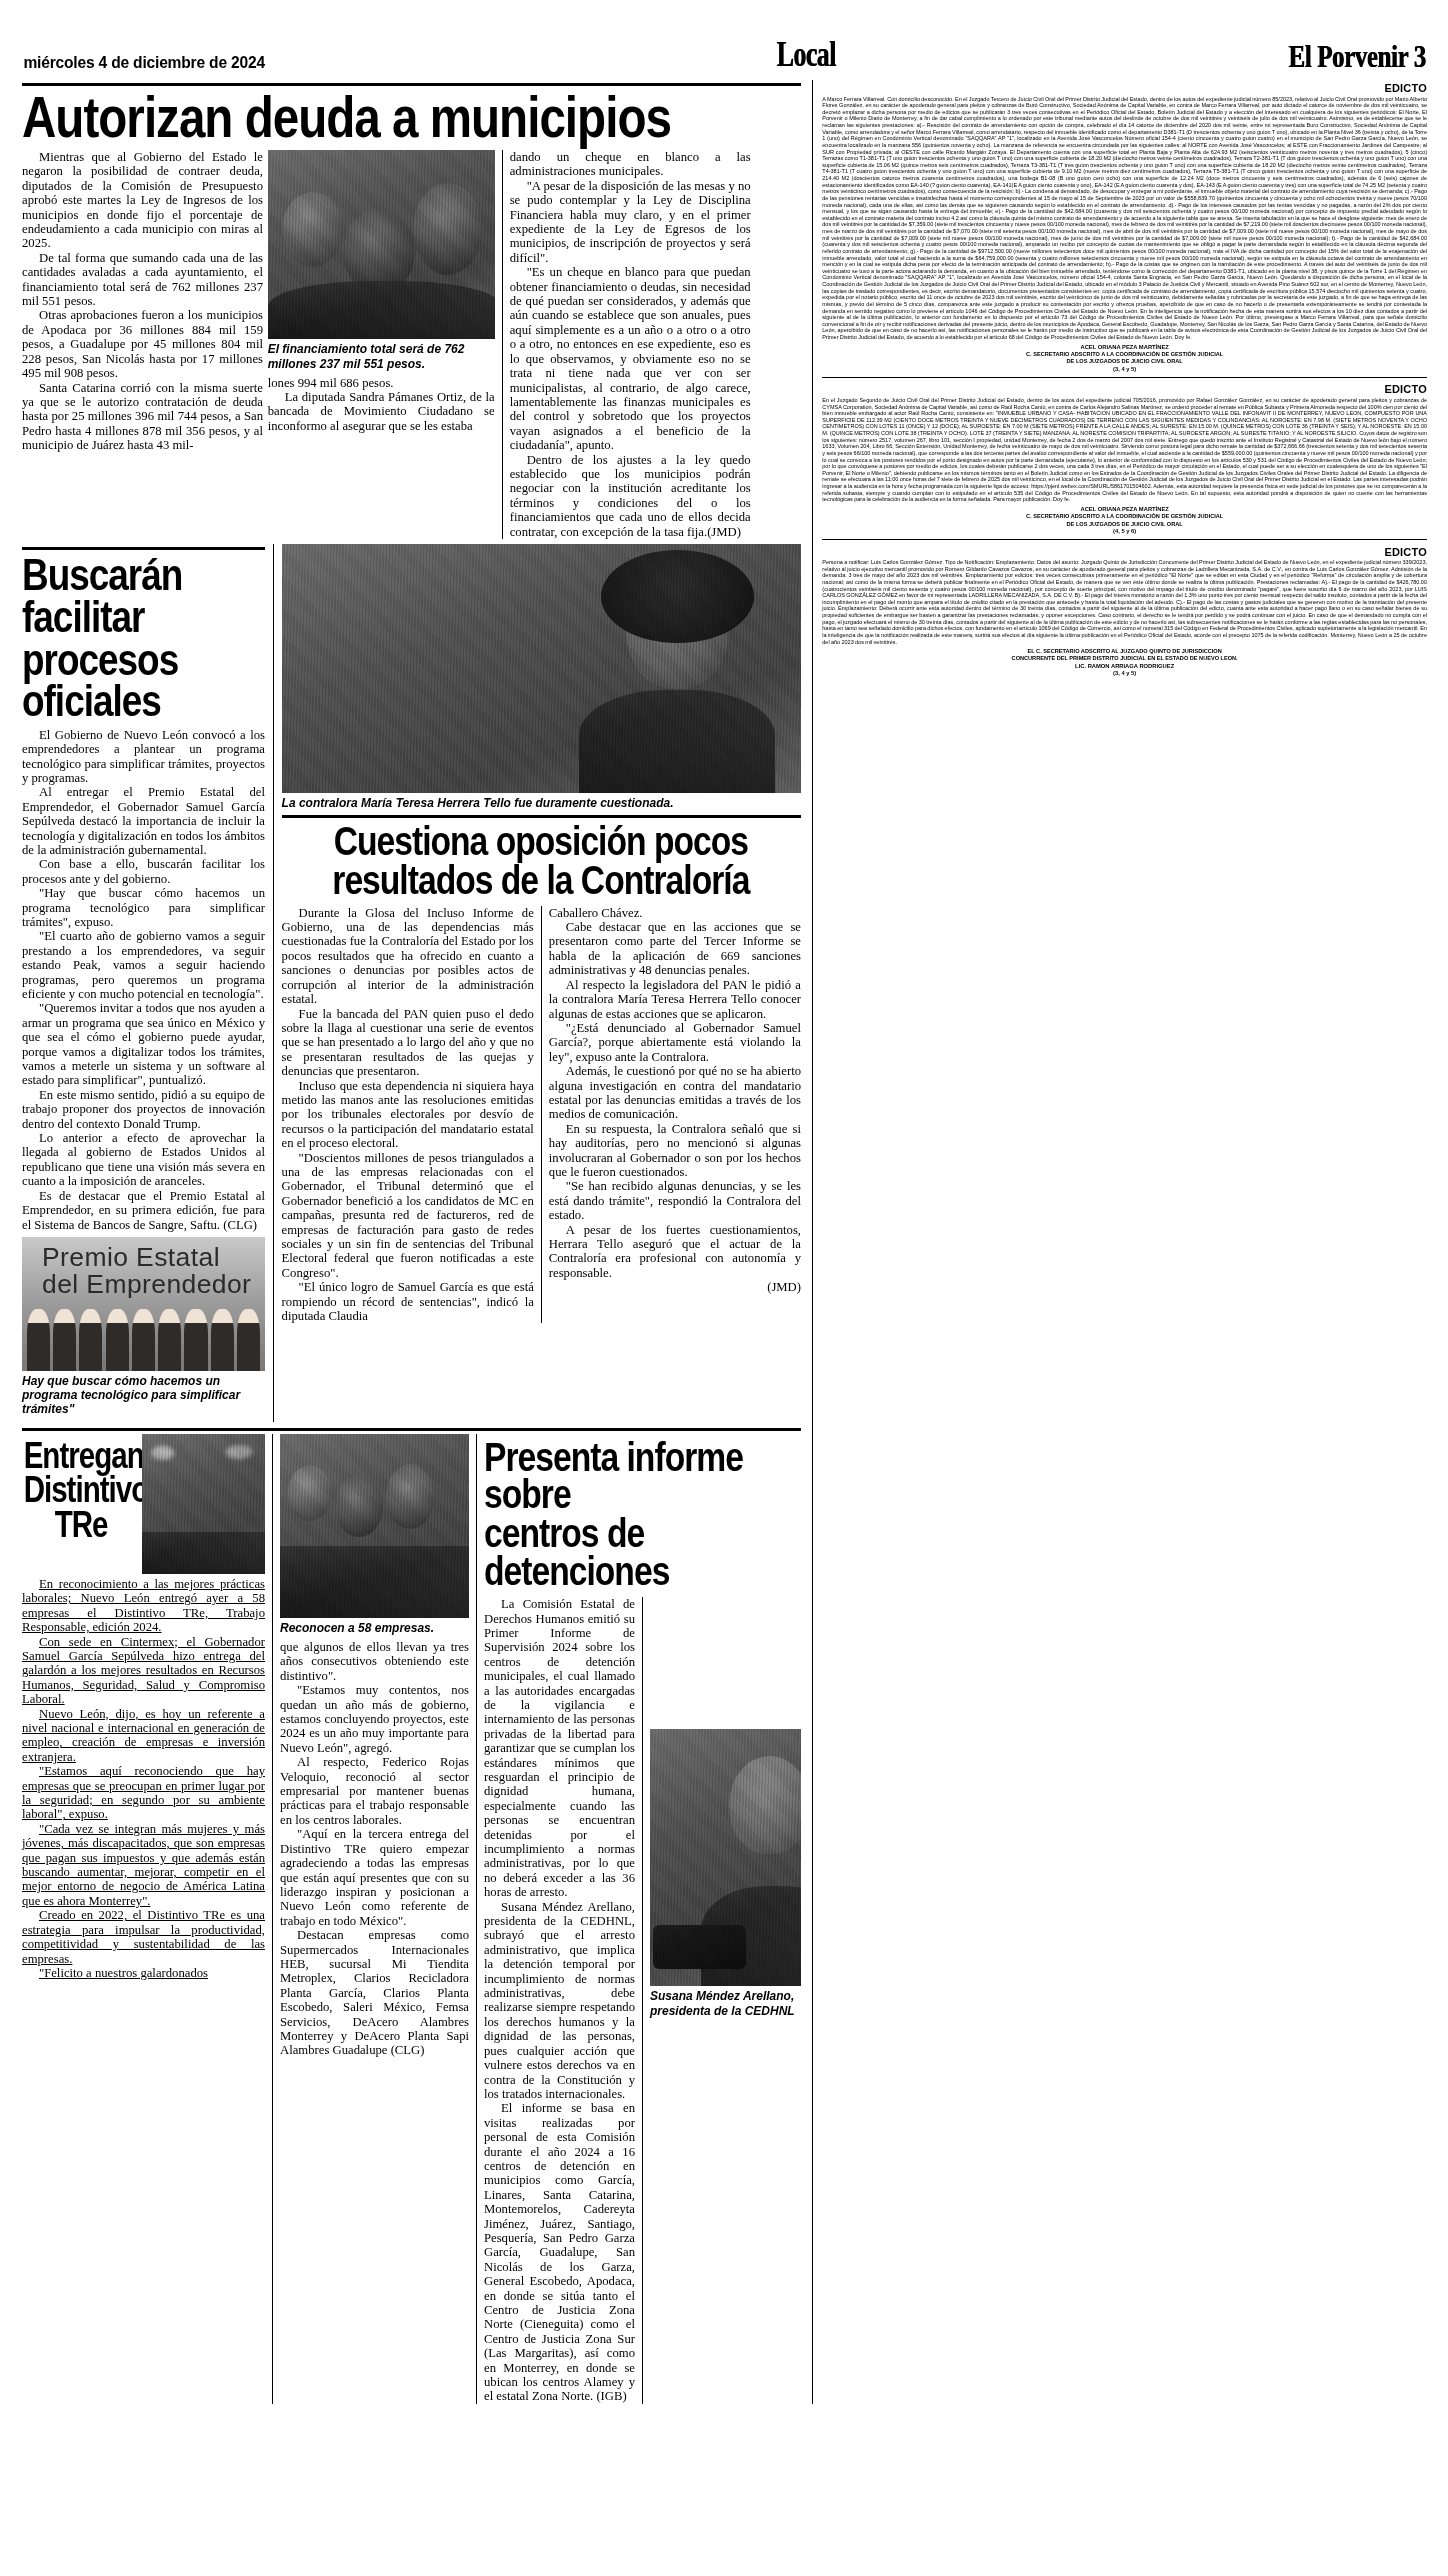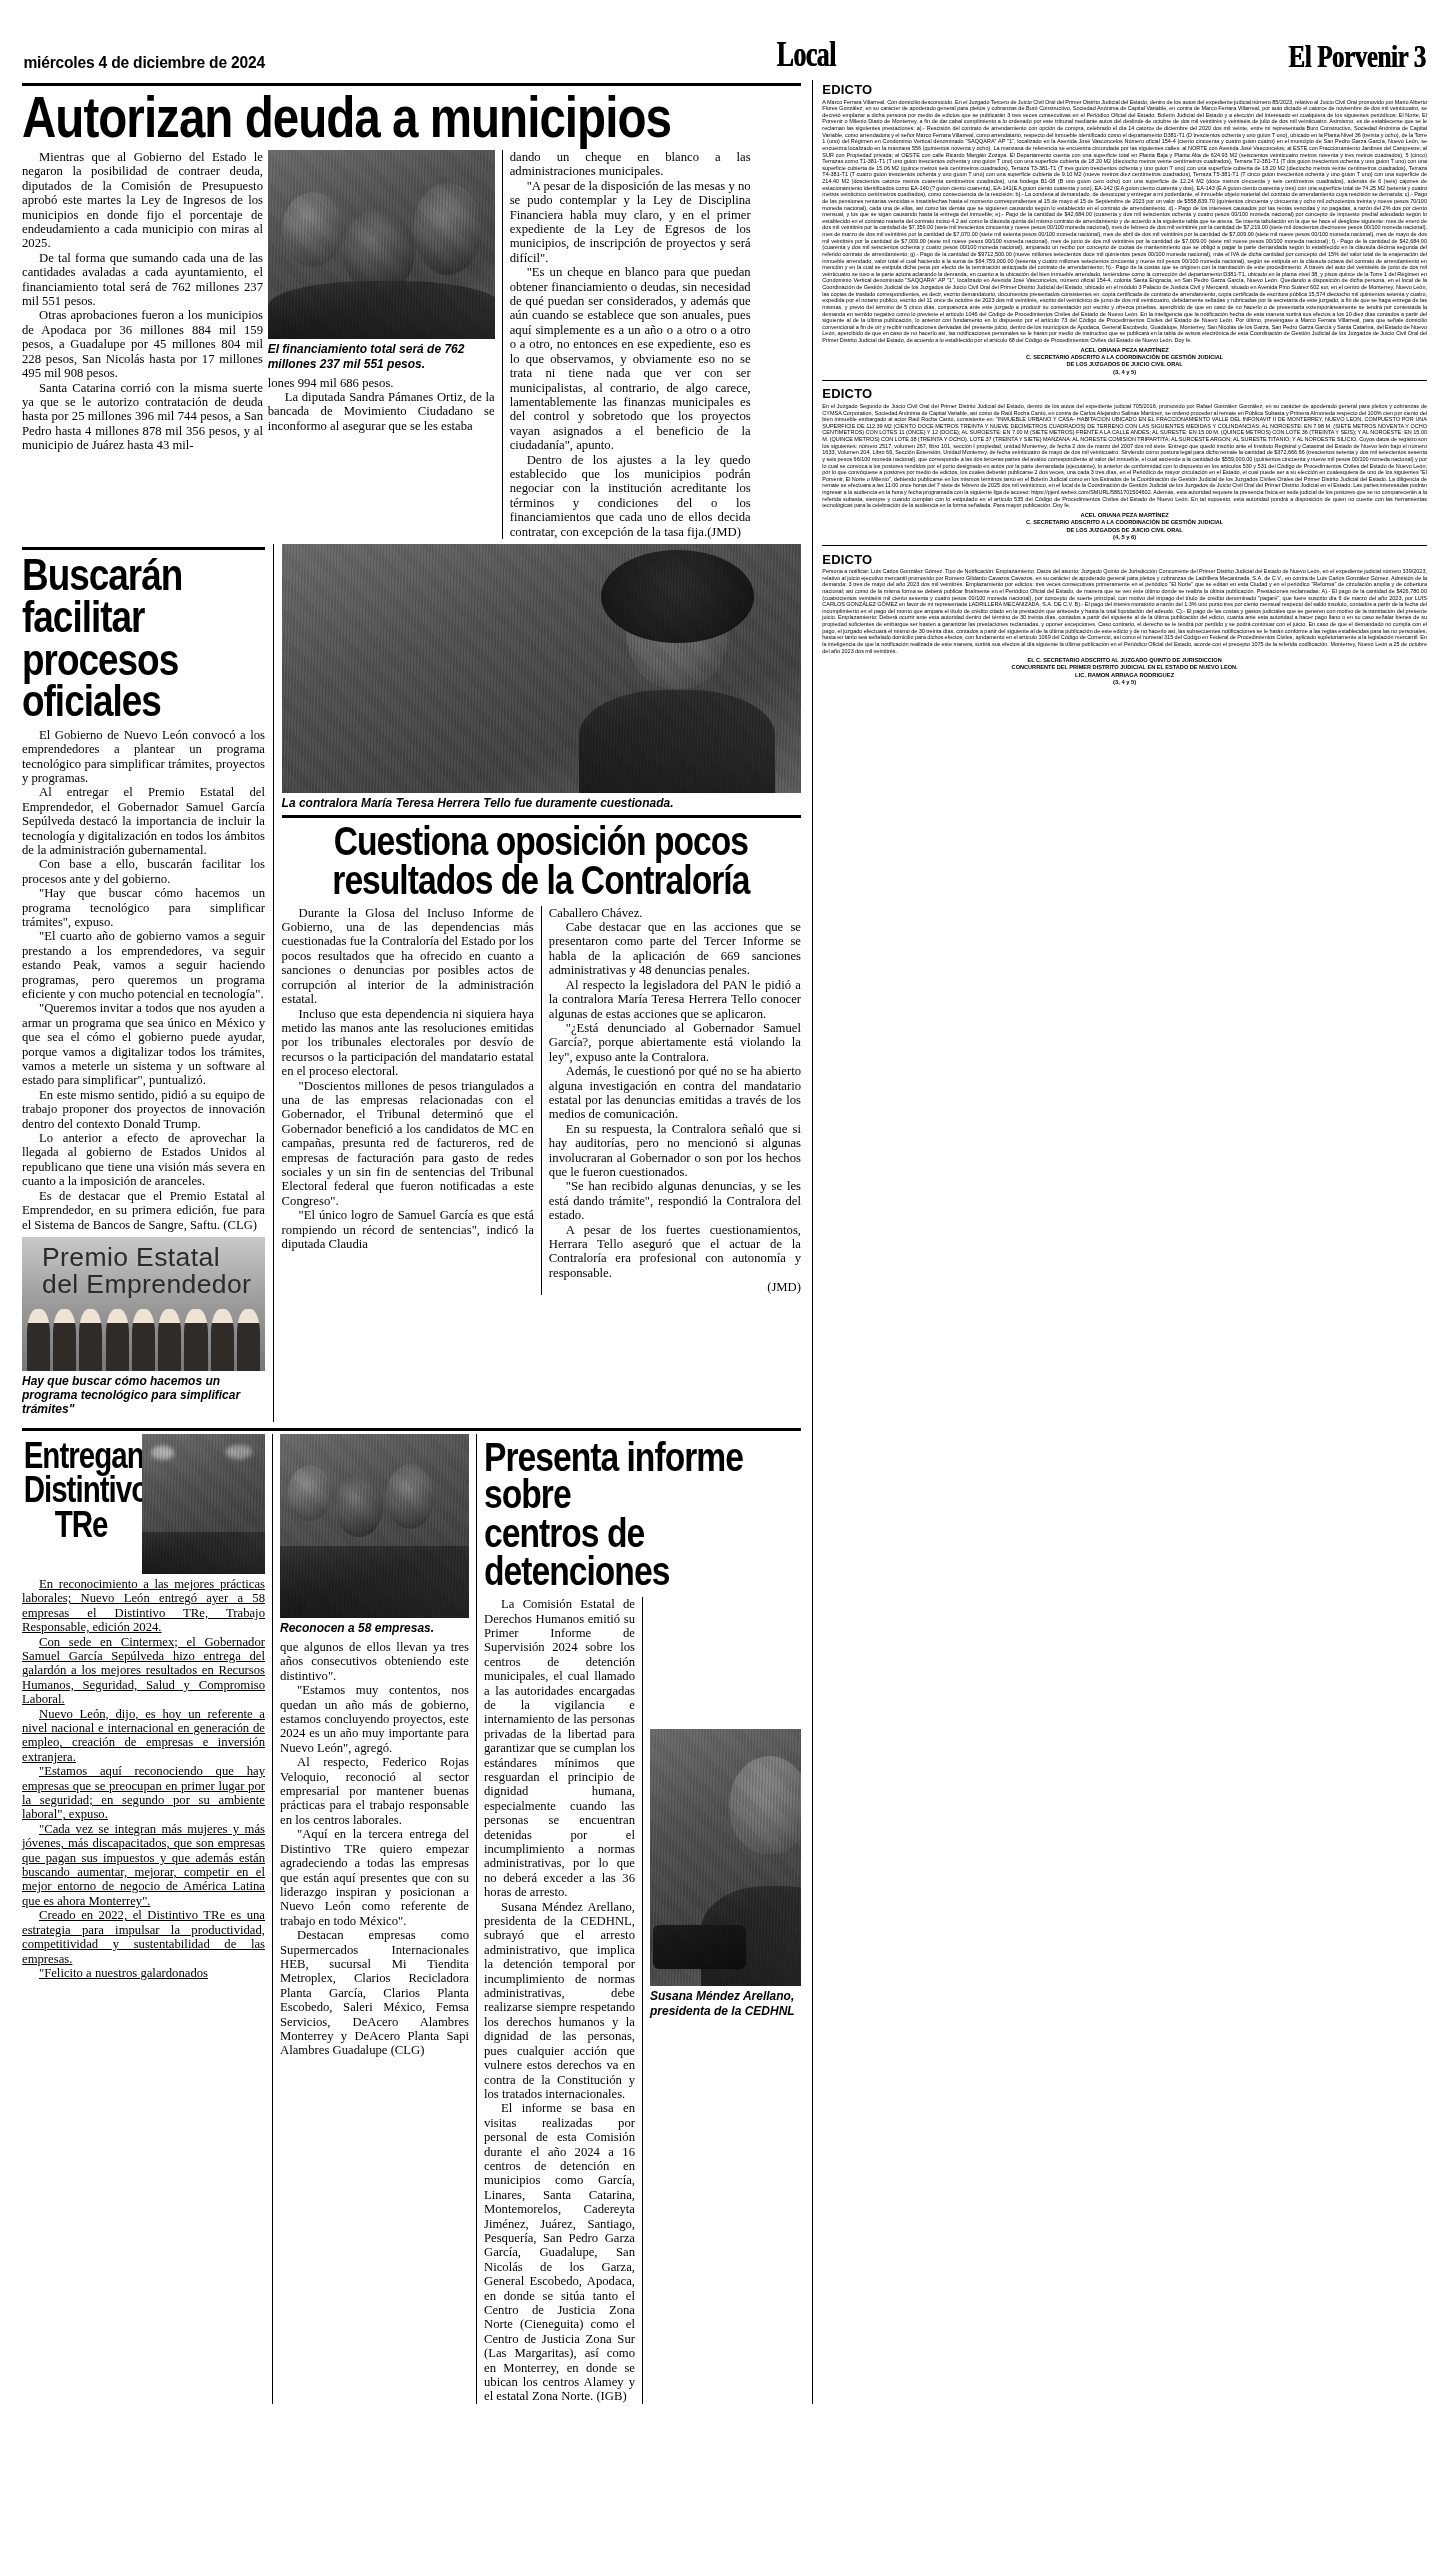--- a/index.html
+++ b/index.html
@@ -129,21 +129,21 @@
   .banner-person{
     flex:1;height:100%;
     background:linear-gradient(180deg,#efe3d6 0 22%, #2f2b28 22% 100%);
     border-radius:40% 40% 0 0;
   }
 
   
   .edicto-block{margin-bottom:5.5px;}
   .edicto-title{
     font-family:"Liberation Sans", sans-serif;
-    font-weight:bold;font-size:13px;text-align:left;
+    font-weight:bold;font-size:11px;text-align:right;
     letter-spacing:0.2px;margin:2.3px 0 1.6px 0;
   }
   .edicto-body{
     font-family:"Liberation Sans", sans-serif;
     font-size:5.5px;line-height:1.205;
     text-align:justify;hyphens:auto;-webkit-hyphens:auto;
     word-spacing:-0.2px;
   }
   .edicto-sign{
     font-family:"Liberation Sans", sans-serif;
@@ -259,20 +259,21 @@
           </div>
           <div class="caption">La contralora María Teresa Herrera Tello fue duramente cuestionada.</div>
 
           <div class="rule-thick"></div>
           <div class="hl hl-md hl-center">Cuestiona oposición pocos</div>
           <div class="hl hl-md hl-center" style="margin-top:-4.7px;">resultados de la Contraloría</div>
 
           <div class="cols2" style="margin-top:3.1px;">
             <div class="col" style="flex:1;">
               <p>Durante la Glosa del Incluso Informe de Gobierno, una de las dependencias más cuestionadas fue la Contraloría del Estado por los pocos resultados que ha ofrecido en cuanto a sanciones o denuncias por posibles actos de corrupción al interior de la administración estatal.</p>
+              <p>Fue la bancada del PAN quien puso el dedo sobre la llaga al cuestionar una serie de eventos que se han presentado a lo largo del año y que no se presentaran resultados de las quejas y denuncias que presentaron.</p>
               <p>Incluso que esta dependencia ni siquiera haya metido las manos ante las resoluciones emitidas por los tribunales electorales por desvío de recursos o la participación del mandatario estatal en el proceso electoral.</p>
               <p>"Doscientos millones de pesos triangulados a una de las empresas relacionadas con el Gobernador, el Tribunal determinó que el Gobernador benefició a los candidatos de MC en campañas, presunta red de factureros, red de empresas de facturación para gasto de redes sociales y un sin fin de sentencias del Tribunal Electoral federal que fueron notificadas a este Congreso".</p>
               <p>"El único logro de Samuel García es que está rompiendo un récord de sentencias", indicó la diputada Claudia</p>
             </div>
             <div class="colsep"></div>
             <div class="col" style="flex:1;">
               <p class="noind">Caballero Chávez.</p>
               <p>Cabe destacar que en las acciones que se presentaron como parte del Tercer Informe se habla de la aplicación de 669 sanciones administrativas y 48 denuncias penales.</p>
               <p>Al respecto la legisladora del PAN le pidió a la contralora María Teresa Herrera Tello conocer algunas de estas acciones que se aplicaron.</p>
               <p>"¿Está denunciado al Gobernador Samuel García?, porque abiertamente está violando la ley", expuso ante la Contralora.</p>

